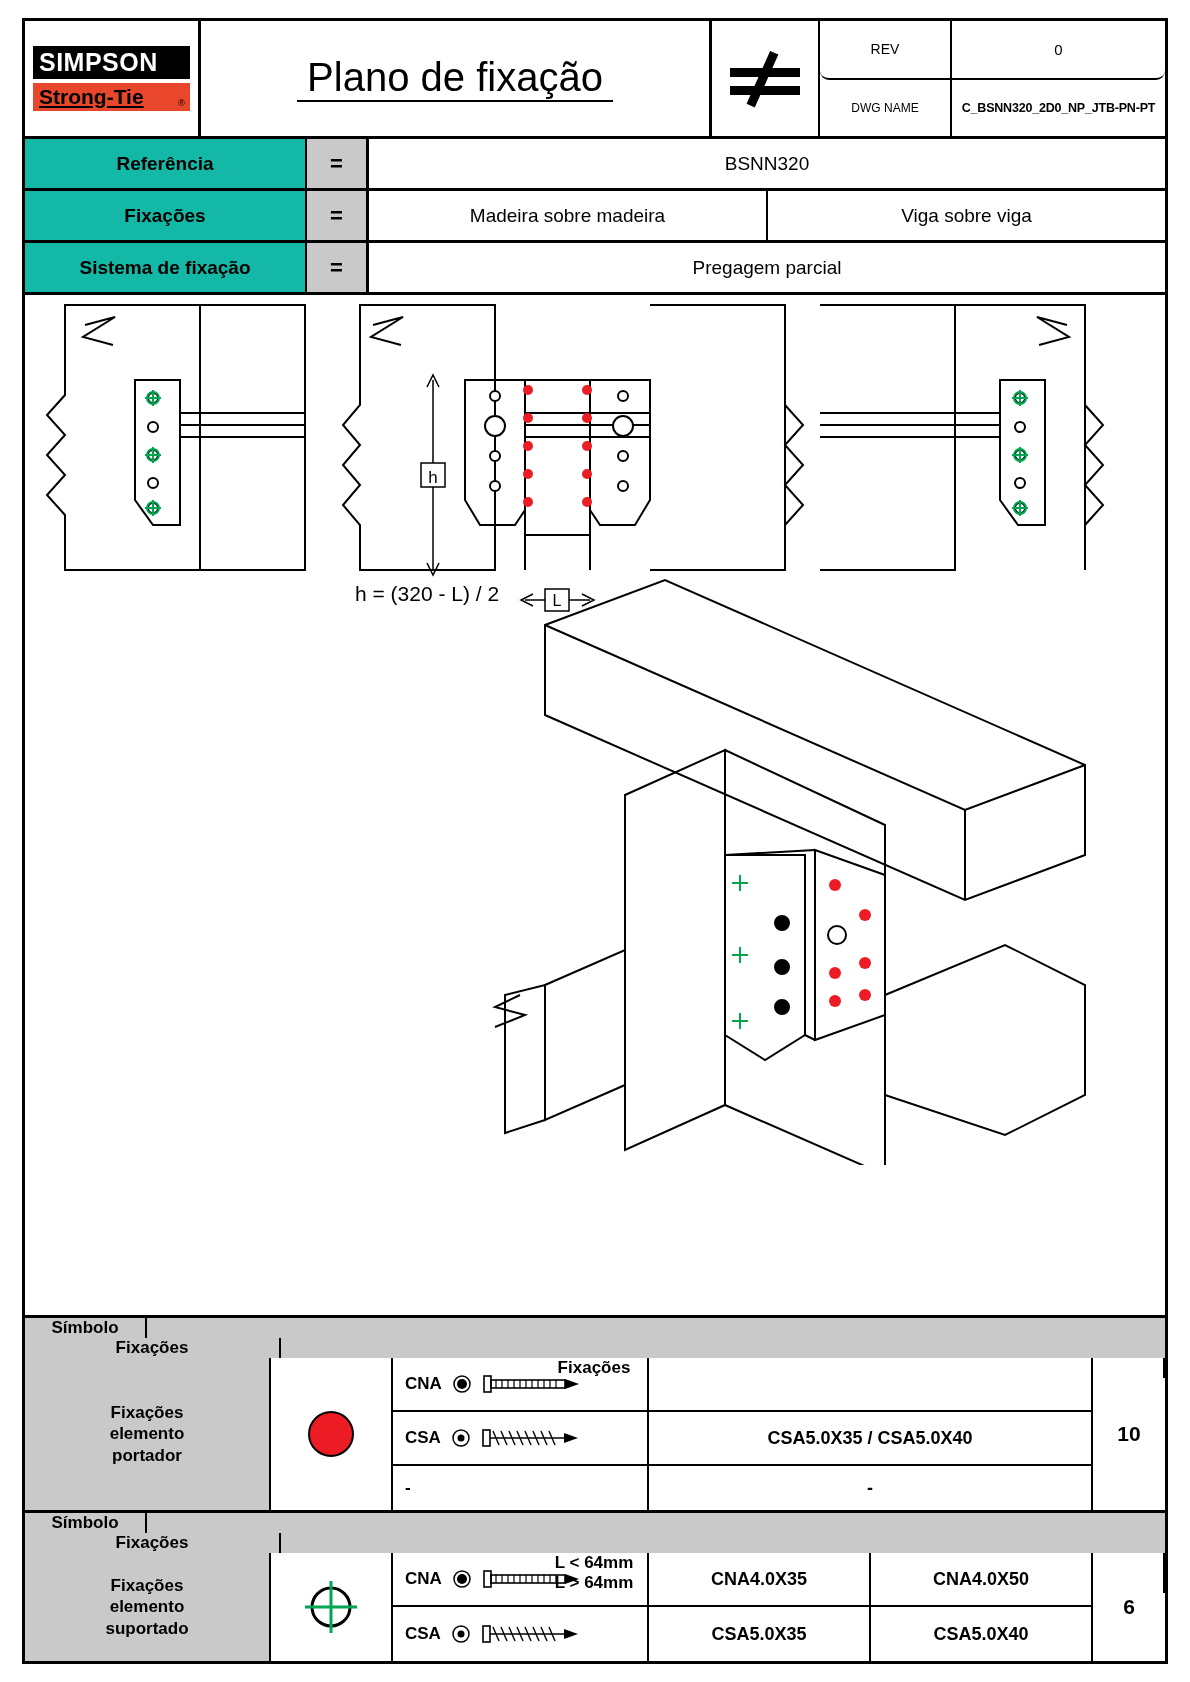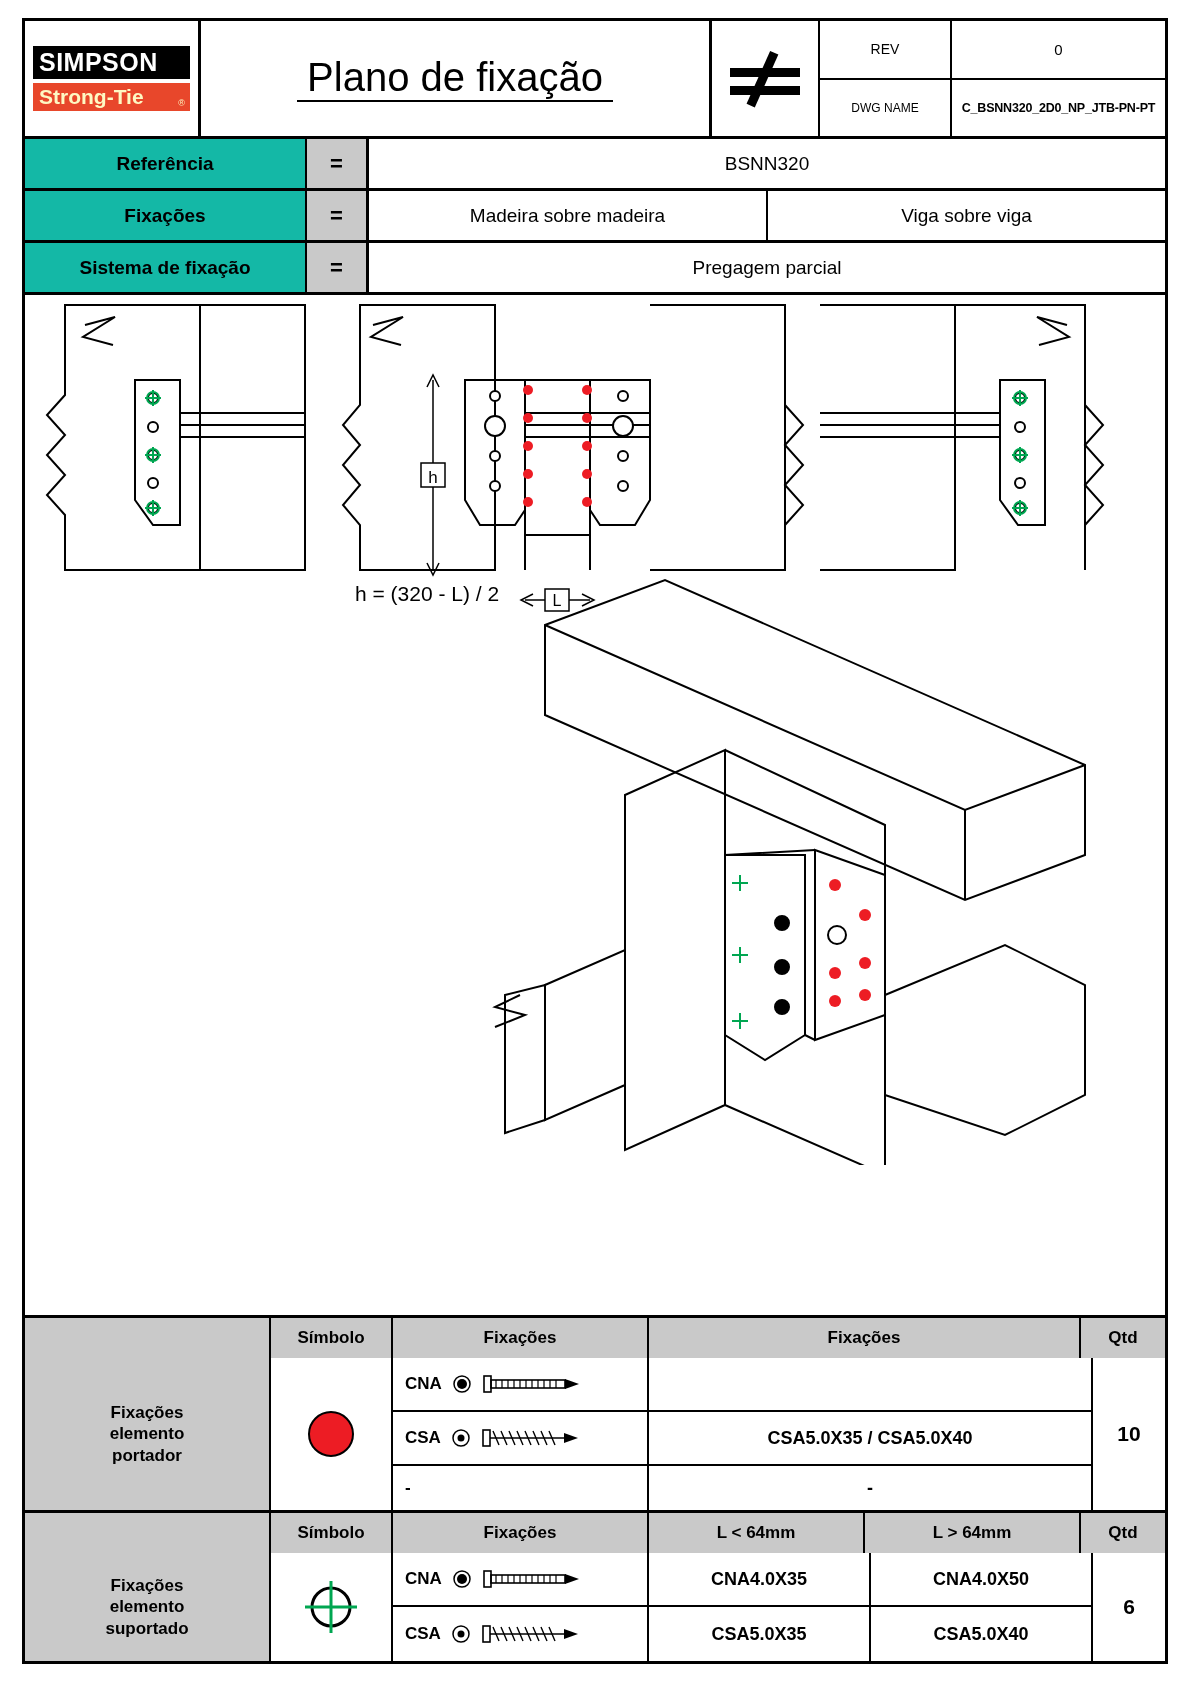--- a/index.html
+++ b/index.html
@@ -4,27 +4,27 @@
 <style>
   html,body{margin:0;padding:0;background:#ffffff;}
   body{font-family:"Liberation Sans", sans-serif;color:#000;}
   .page{width:1190px;height:1682px;position:relative;box-sizing:border-box;padding:18px 22px;}
   .sheet{border:3px solid #000;width:100%;height:100%;box-sizing:border-box;display:flex;flex-direction:column;}
 
   
   .hdr{display:flex;border-bottom:3px solid #000;height:118px;box-sizing:border-box;}
   .logo-cell{width:176px;border-right:3px solid #000;box-sizing:border-box;display:flex;flex-direction:column;justify-content:center;padding:6px 8px;gap:4px;}
   .logo-top{background:#000;color:#fff;font-weight:bold;font-size:25px;letter-spacing:.5px;padding:2px 6px;}
-  .logo-bot{background:#E8472B;color:#fef9c3;font-weight:bold;font-size:21px;padding:2px 6px;position:relative;}
+  .logo-bot{background:#E8472B;color:#000000;font-weight:bold;font-size:21px;padding:2px 6px;position:relative;text-decoration:underline;}
   .logo-bot sup{font-size:9px;position:absolute;right:5px;bottom:3px;font-weight:normal;}
   .title-cell{flex:1;display:flex;align-items:center;justify-content:center;border-right:3px solid #000;box-sizing:border-box;}
   .title-cell span{font-size:40px;border-bottom:2px solid #000;padding:0 10px 2px;line-height:1.05;}
   .symb-cell{width:108px;border-right:2px solid #000;box-sizing:border-box;display:flex;align-items:center;justify-content:center;}
   .rev-cell{width:345px;display:flex;flex-direction:column;box-sizing:border-box;}
-  .rev-row{display:flex;flex:1;border-bottom:2px solid #000;box-sizing:border-box;}
+  .rev-row{display:flex;flex:1;border-bottom:2px solid #000;box-sizing:border-box;border-radius:9px;}
   .rev-row:last-child{border-bottom:none;}
   .rev-k{width:132px;border-right:2px solid #000;display:flex;align-items:center;justify-content:center;font-size:14px;box-sizing:border-box;}
   .rev-v{flex:1;display:flex;align-items:center;justify-content:center;font-size:15px;box-sizing:border-box;}
   .rev-k.small{font-size:12px;}
   .rev-v.small{font-size:12.5px;font-weight:bold;letter-spacing:-0.2px;}
 
   
   .inforow{display:flex;height:52px;border-bottom:3px solid #000;box-sizing:border-box;}
   .inforow .lab{width:280px;background:#14b8a6;display:flex;align-items:center;justify-content:center;font-weight:bold;font-size:19px;box-sizing:border-box;}
   .inforow .eq{width:64px;background:#c9c9c9;border-left:2px solid #000;border-right:3px solid #000;display:flex;align-items:center;justify-content:center;font-weight:bold;font-size:22px;box-sizing:border-box;}
@@ -32,21 +32,21 @@
   .inforow .val.split{border-right:2px solid #000;}
 
   
   .draw{flex:1;position:relative;border-bottom:3px solid #000;box-sizing:border-box;overflow:hidden;}
   .draw svg{position:absolute;left:0;top:0;}
 
   
   .ftable{border-bottom:3px solid #000;box-sizing:border-box;}
   .ftable:last-child{border-bottom:none;}
   .frow{display:flex;box-sizing:border-box;}
-  .fhead{height:40px;background:#c9c9c9;font-weight:bold;}
+  .fhead{height:40px;background:#c9c9c9;font-weight:bold;flex-direction:column;}
   .cell{display:flex;align-items:center;justify-content:center;border-right:2px solid #000;box-sizing:border-box;font-size:17px;}
   .cell:last-child{border-right:none;}
   .c-name{width:246px;background:#c9c9c9;font-weight:bold;text-align:center;line-height:1.25;flex-direction:column;}
   .c-sym{width:122px;}
   .c-fix{width:256px;}
   .c-desc{flex:1;}
   .c-qtd{width:84px;}
   .fbody{display:flex;box-sizing:border-box;}
   .fbody .c-name{border-right:2px solid #000;}
   .sub{display:flex;flex-direction:column;flex:1;}

